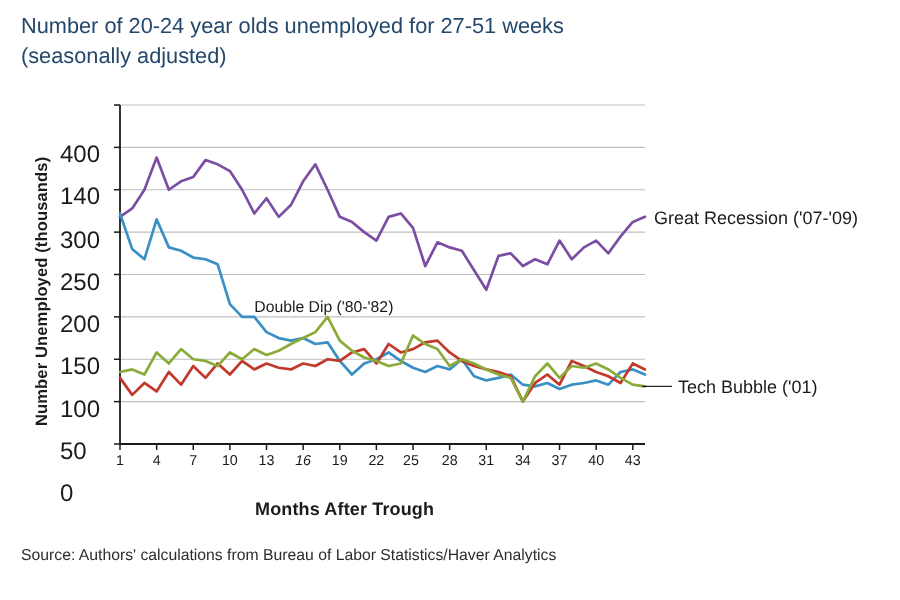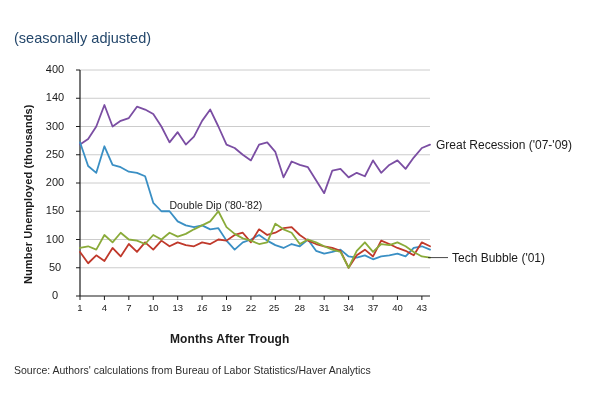--- a/index.html
+++ b/index.html
@@ -55,24 +55,25 @@
     position: absolute;
     font-size: 12px;
     font-weight: bold;
     color: #1b1b1b;
     left: 170px;
     top: 276px;
     letter-spacing: 0.1px;
   }
   .ytick {
     position: absolute;
-    font-size: 11px;
+    font-size: 16px;
     color: #1b1b1b;
-    text-align: center;
+    text-align: left;
     width: 30px;
+    margin-top: 32px;
   }
   .xtick {
     position: absolute;
     font-size: 9.5px;
     color: #1b1b1b;
     text-align: center;
     width: 14px;
   }
   .series-label {
     position: absolute;
@@ -85,21 +86,21 @@
     font-size: 10.5px;
     color: #1b1b1b;
     white-space: nowrap;
   }
   svg { display: block; }
 </style>
 </head>
 <body>
 
 <div id="title">
-  <br>
+  <span>Number of 20-24 year olds unemployed for 27-51  weeks</span><br>
   <span>(seasonally adjusted)</span>
 </div>
 
 <div id="chart-area">
   <svg id="plot" width="600" height="300">
       <line x1="80" x2="430" y1="240" y2="240" stroke="#bfbfbf" stroke-width="0"></line>
       <line x1="80" x2="430" y1="211.75" y2="211.75" stroke="#bfbfbf" stroke-width="0.8"></line>
       <line x1="80" x2="430" y1="183.5" y2="183.5" stroke="#bfbfbf" stroke-width="0.8"></line>
       <line x1="80" x2="430" y1="155.25" y2="155.25" stroke="#bfbfbf" stroke-width="0.8"></line>
       <line x1="80" x2="430" y1="127" y2="127" stroke="#bfbfbf" stroke-width="0.8"></line>

